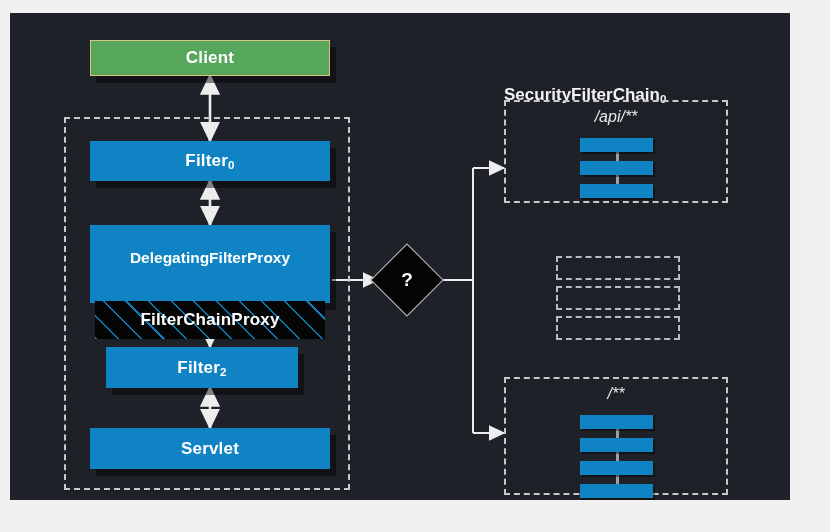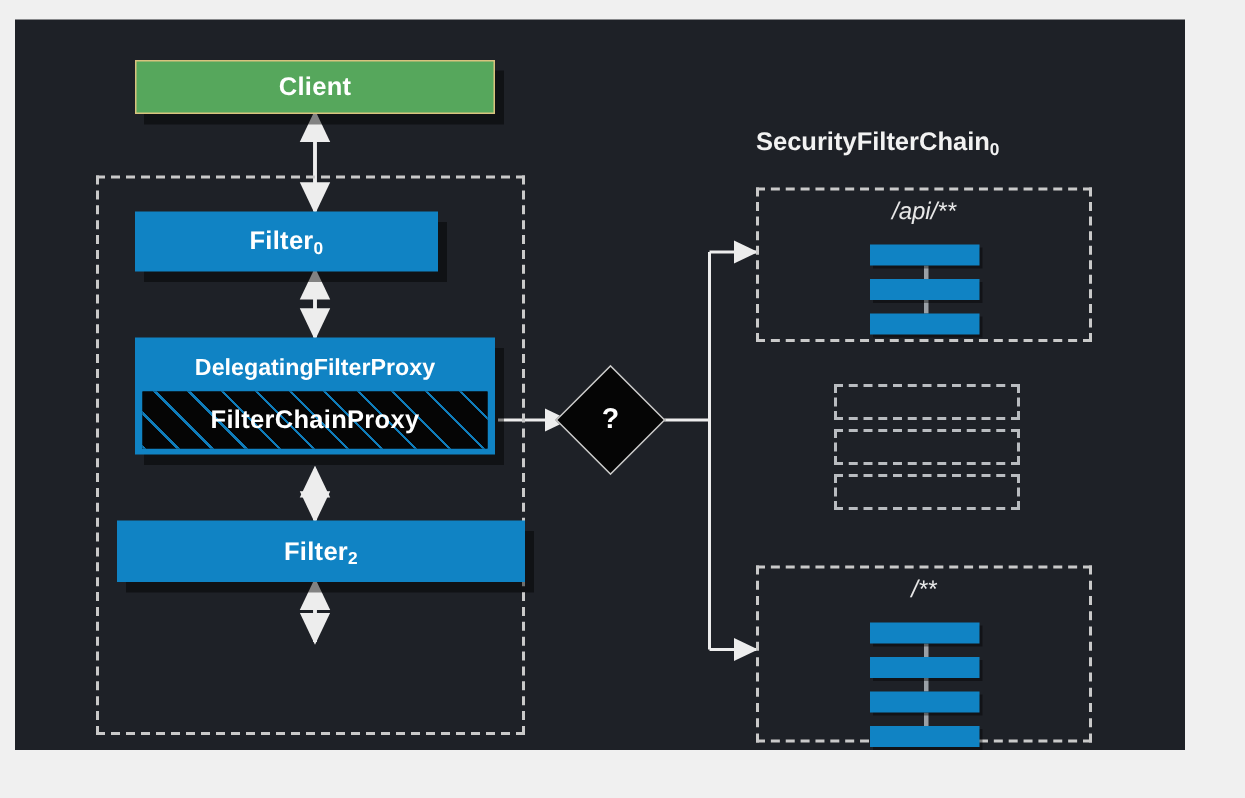--- a/index.html
+++ b/index.html
@@ -85,20 +85,21 @@
   .hatch {
     background-color: #050505;
     background-image: repeating-linear-gradient(
       45deg,
       rgba(16,131,196,0.95) 0px,
       rgba(16,131,196,0.95) 1.5px,
       #050505 1.5px,
       #050505 16px
     );
     font-size: 17px;
+    margin-top: 40px;
   }
   .hatch span { position: relative; z-index: 2; }
 
   
   .diamond {
     width: 52px;
     height: 52px;
     background: #050505;
     border: 1px solid #c9c9c9;
     transform: rotate(45deg);
@@ -169,46 +170,49 @@
       <line x1="463" y1="420" x2="494" y2="420" stroke="#ededed" stroke-width="2" marker-end="url(#arrEnd)"></line>
     </svg>
 
     <div class="abs node green shadow" style="left:80px; top:27px; width:240px; height:36px;">
       <span>Client</span>
     </div>
 
 
     <div class="abs dashed" style="left:54px; top:104px; width:286px; height:373px;"></div>
 
-    <div class="abs node blue shadow" style="left:80px; top:128px; width:202px; height:40px;">
+    <div class="abs node blue shadow" style="left:80px; top:128px; width:240px; height:40px;">
       <span><span>Filter</span><sub>0</sub></span>
     </div>
 
-    <div class="abs shadow" style="left:80px; top:212px; width:240px; height:78px; background:#1083c4; box-sizing:border-box; padding:4px;">
+    <div class="abs shadow" style="left:80px; top:212px; width:240px; height:78px; background:#1083c4; box-sizing:border-box; padding:16px;">
       <div style="height:34px; display:flex; align-items:center; justify-content:center; color:#fff; font-weight:bold; font-size:15.5px;">DelegatingFilterProxy</div>
       <div class="node hatch" style="position:absolute; left:5px; top:36px; width:230px; height:38px;">
         <span>FilterChainProxy</span>
       </div>
     </div>
 
-    <div class="abs node blue shadow" style="left:68px; top:334px; width:272px; height:41px;">
+    <div class="abs node blue shadow" style="left:96px; top:334px; width:192px; height:41px;">
       <span><span>Filter</span><sub>2</sub></span>
     </div>
 
+    <div class="abs node blue shadow" style="left:80px; top:415px; width:240px; height:41px;">
+      <span>Servlet</span>
+    </div>
 
     <div class="abs" style="left:371px; top:241px; width:52px; height:52px;">
       <div class="diamond"></div>
       <div class="diamond-label">?</div>
     </div>
 
     <div class="abs group-label" style="left:494px; top:72px;text-align:center;">
       <span>SecurityFilterChain</span><sub>0</sub>
     </div>
 
-    <div class="abs dashed" style="left:494px; top:112px; width:224px; height:103px;">
+    <div class="abs dashed" style="left:494px; top:87px; width:224px; height:103px;">
       <div class="pattern" style="margin-top:6px;">/api/**</div>
       <div class="abs" style="left:0; top:36px; width:100%;">
         <div class="abs connector" style="left:110px; top:14px; height:9px;"></div>
         <div class="abs connector" style="left:110px; top:37px; height:9px;"></div>
         <div class="abs bar" style="left:74px; top:0px;  width:73px; height:14px;"></div>
         <div class="abs bar" style="left:74px; top:23px; width:73px; height:14px;"></div>
         <div class="abs bar" style="left:74px; top:46px; width:73px; height:14px;"></div>
       </div>
     </div>
 

